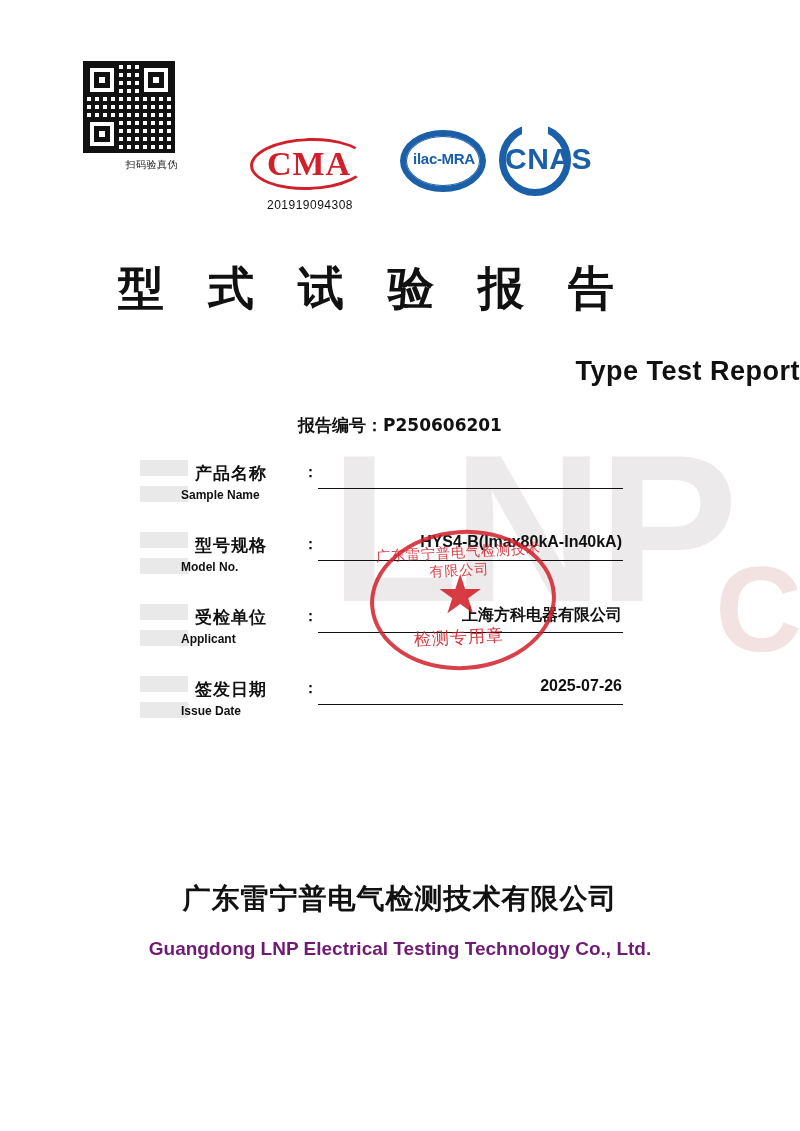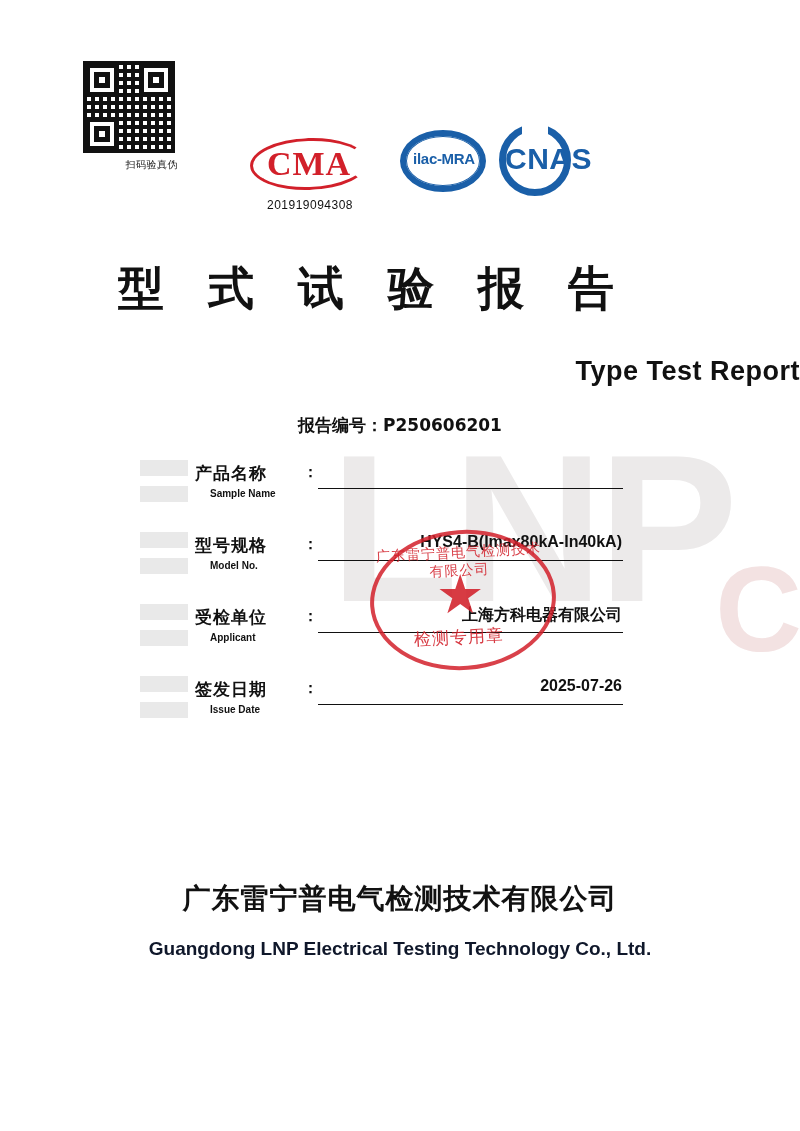--- a/index.html
+++ b/index.html
@@ -286,25 +286,25 @@
     left: 55px;
     top: 10px;
     font-family: "DejaVu Sans", sans-serif;
     font-weight: bold;
     font-size: 17px;
     color: #111;
     letter-spacing: 1px;
   }
   .field-label-en {
     position: absolute;
-    left: 70px;
+    left: 41px;
     top: 36px;
     font-family: "Liberation Sans", sans-serif;
     font-weight: bold;
-    font-size: 10px;
+    font-size: 12px;
     color: #111;
   }
   .field-colon {
     position: absolute;
     left: 163px;
     top: 11px;
     font-size: 15px;
     color: #111;
     font-family: "DejaVu Sans", sans-serif;
     font-weight: bold;
@@ -411,21 +411,21 @@
   }
   .footer-en {
     position: absolute;
     top: 938px;
     left: 0;
     width: 800px;
     text-align: center;
     font-family: "Liberation Sans", sans-serif;
     font-weight: bold;
     font-size: 19px;
-    color: #0f172a;
+    color: #701a75;
   }
 </style>
 </head>
 <body>
 
 <div class="watermark">LNP</div>
 <div class="watermark-edge">C</div>
 
 <div class="cert-strip">
 

